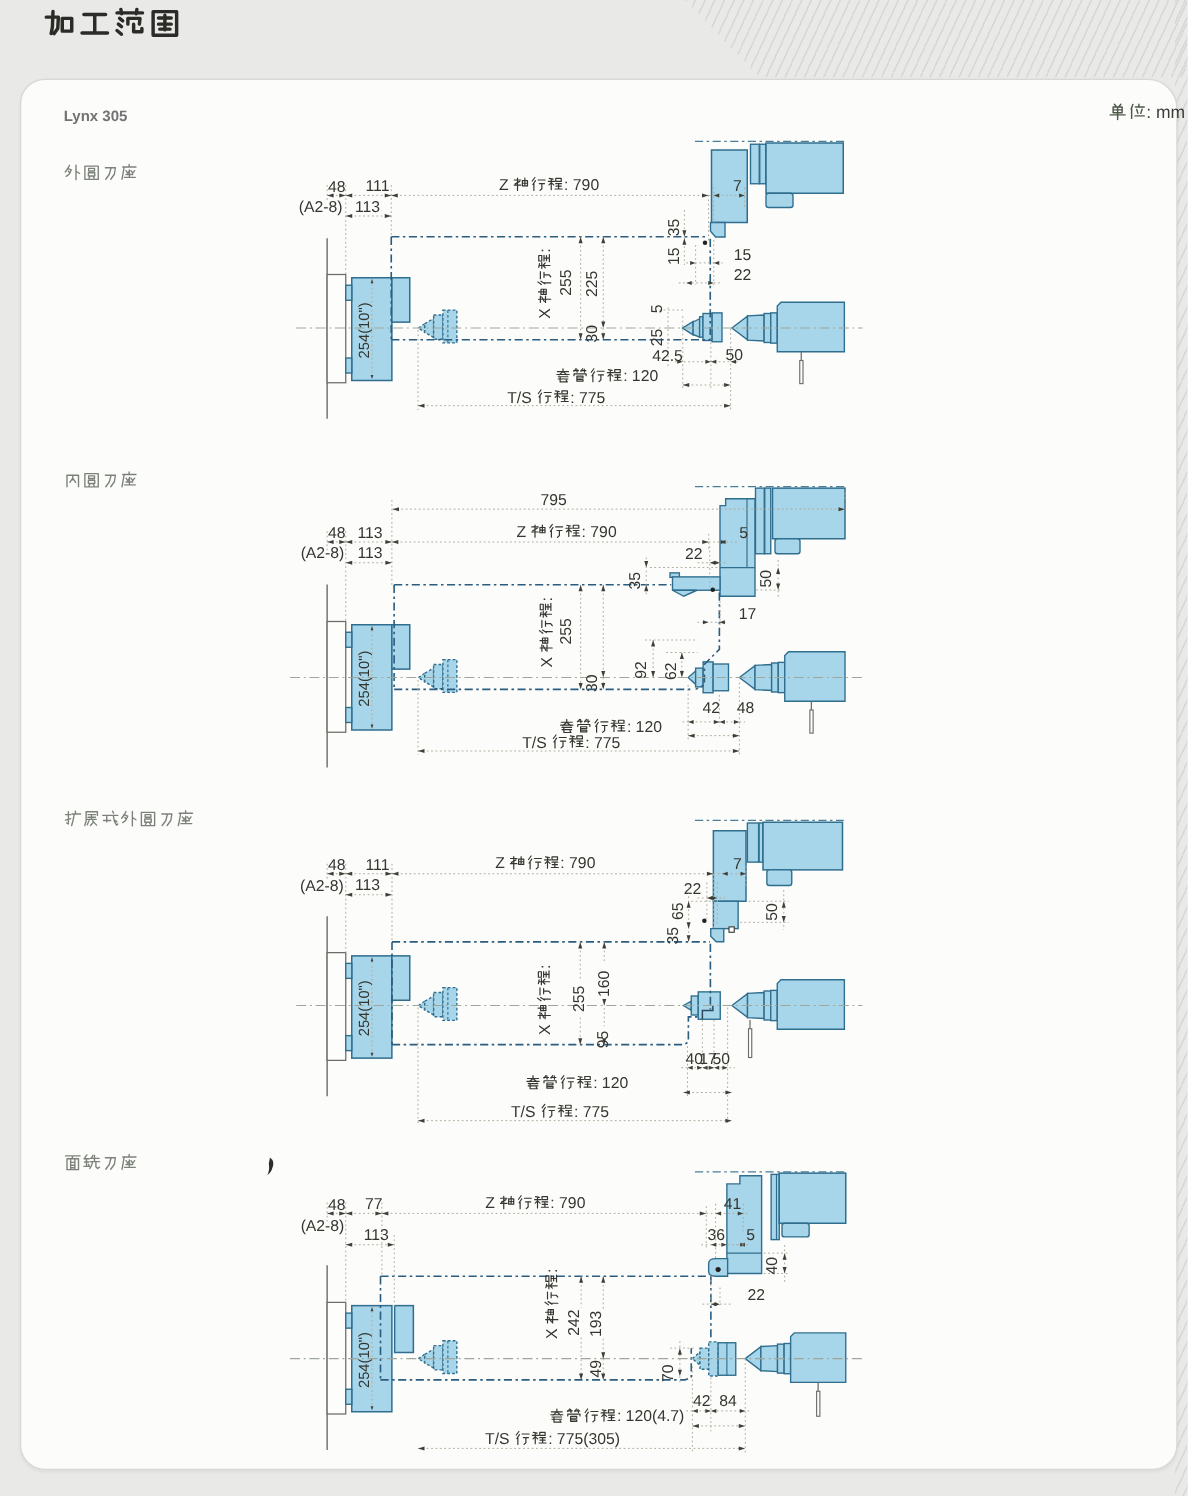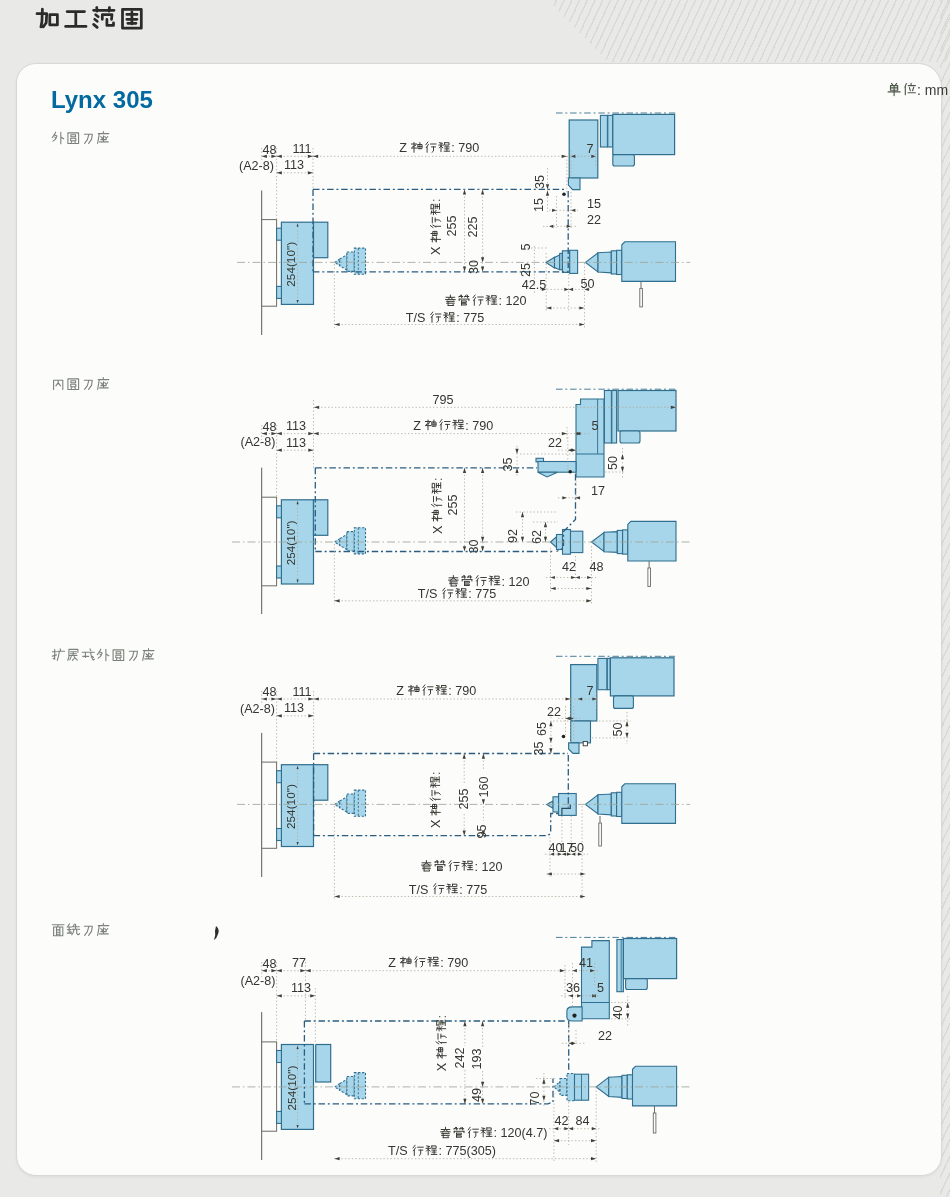--- a/index.html
+++ b/index.html
@@ -10,21 +10,21 @@
 <div class="stripes" style="left:548px;top:0;width:402px;height:62px;clip-path:polygon(60px 100%,100% 100%,100% 0,0 0)"></div>
 
 <div class="stripes" style="left:940px;top:0;width:10px;height:1197px"></div>
 
 <div style="position:absolute;left:35px;top:3px;"><svg width="130" height="32">
       <path d="M2.0,10.7 L11.7,10.7 M7.4,6.1 L6.9,18.8 L5.9,23.9 M11.7,10.7 L11.2,19.8 L8.2,23.9 M14.8,11.7 L22.4,11.7 L22.4,21.9 L14.8,21.9 L14.8,11.7 M32.1,8.6 L49.5,8.6 M40.8,8.6 L40.8,23.4 M30.6,23.4 L51.0,23.4 M61.7,4.5 L62.2,8.1 M74.5,4.5 L74.0,8.1 M58.6,7.3 L79.0,7.3 M60.7,11.7 L63.2,13.7 M59.7,16.3 L62.2,18.3 M58.6,21.4 L62.2,24.4 M67.3,11.7 L77.0,11.7 L76.5,16.3 M67.3,16.3 L67.3,11.7 M71.9,16.3 L71.9,22.4 L78.5,22.4 L78.5,19.8 M87.5,6.3 L106.3,6.3 L106.3,25.2 L87.5,25.2 L87.5,6.3 M91.8,11.4 L102.0,11.4 M91.8,16.3 L102.0,16.3 M96.9,9.1 L96.9,20.9 M92.8,20.3 L101.0,20.3" fill="none" stroke="#2b2b28" stroke-width="2.75" stroke-linecap="round" stroke-linejoin="round"></path>
     </svg></div>
 
 <div style="position:absolute;left:16px;top:63px;width:924px;height:1111px;background:#fcfcfb;border:1px solid #d8d8d4;border-radius:20px 24px 20px 20px;box-shadow:0 1px 3px rgba(0,0,0,0.06)"></div>
 
-<div style="position:absolute;left:51px;top:86px;font-size:24px;font-weight:bold;color:#0369a1">Lynx 305</div>
+<div style="position:absolute;left:51px;top:86px;font-size:12px;font-weight:bold;color:#737373">Lynx 305</div>
 
 <div style="position:absolute;left:887px;top:80px;"><svg width="70" height="20">
       <path d="M4.5,3.4 L5.7,4.8 M9.7,3.4 L8.5,4.8 M3.5,5.6 L10.7,5.6 L10.7,10.2 L3.5,10.2 L3.5,5.6 M3.5,7.9 L10.7,7.9 M1.1,11.9 L13.1,11.9 M7.1,5.6 L7.1,15.6 M19.3,3.6 L17.9,7.3 M18.3,6.8 L18.3,14.7 M24.1,3.4 L24.1,5.1 M21.3,5.6 L28.4,5.6 M22.4,7.6 L23.3,10.7 M26.7,7.3 L25.6,10.7 M21.0,12.7 L28.4,12.7" fill="none" stroke="#4c5748" stroke-width="1.15" stroke-linecap="round" stroke-linejoin="round"></path>
       <text x="30" y="14.5" font-size="14" fill="#3c3d39" font-family="Liberation Sans, sans-serif">: mm</text>
     </svg></div>
 
 <div style="position:absolute;left:51px;top:129px"><svg width="64" height="20">
       <path d="M4.6,3.2 L3.2,6.0 L1.2,8.6 M2.9,5.7 L6.0,6.9 L4.3,10.4 L2.0,12.1 M3.7,8.0 L4.9,9.5 M9.8,3.2 L9.8,14.7 M9.8,8.0 L12.7,9.8 M16.9,3.9 L27.6,3.9 L27.6,14.5 L16.9,14.5 L16.9,3.9 M19.9,5.7 L24.6,5.7 L24.6,7.8 L19.9,7.8 L19.9,5.7 M19.7,9.2 L24.8,9.2 L24.8,11.8 L19.7,11.8 L19.7,9.2 M20.8,12.7 L20.2,13.5 M23.7,12.7 L24.3,13.5 M33.3,5.2 L41.3,5.2 L40.5,10.4 L37.6,14.4 M37.9,5.2 L36.4,10.6 L33.6,14.4 M52.3,2.6 L52.3,4.0 M47.2,4.6 L57.8,4.6 M48.3,4.6 L47.4,10.1 L46.6,14.4 M49.8,7.5 L51.2,9.5 M52.6,7.5 L51.2,9.5 M53.8,7.5 L55.2,9.5 M56.7,7.5 L55.2,9.5 M52.5,6.9 L52.5,12.7 M49.8,10.6 L55.2,10.6 M48.6,12.9 L57.2,12.9" fill="none" stroke="#7c8279" stroke-width="1.10" stroke-linecap="round" stroke-linejoin="round"></path>
     </svg></div>
 

